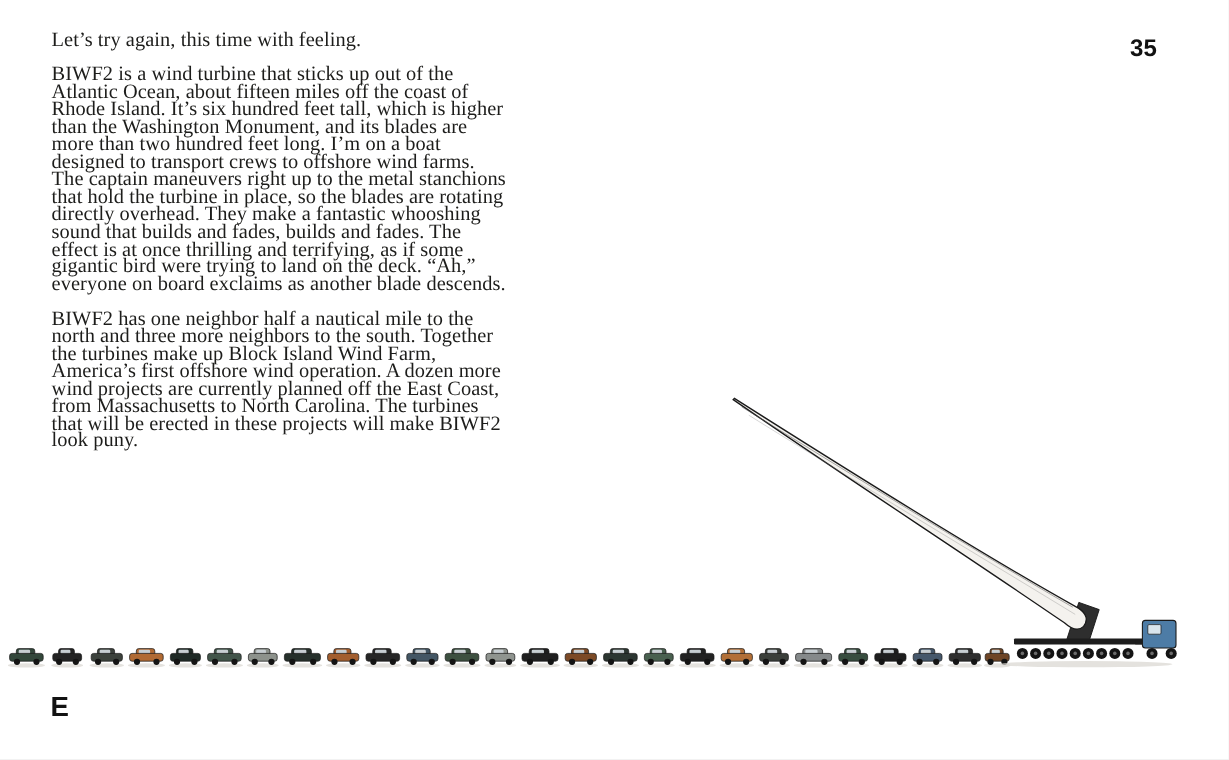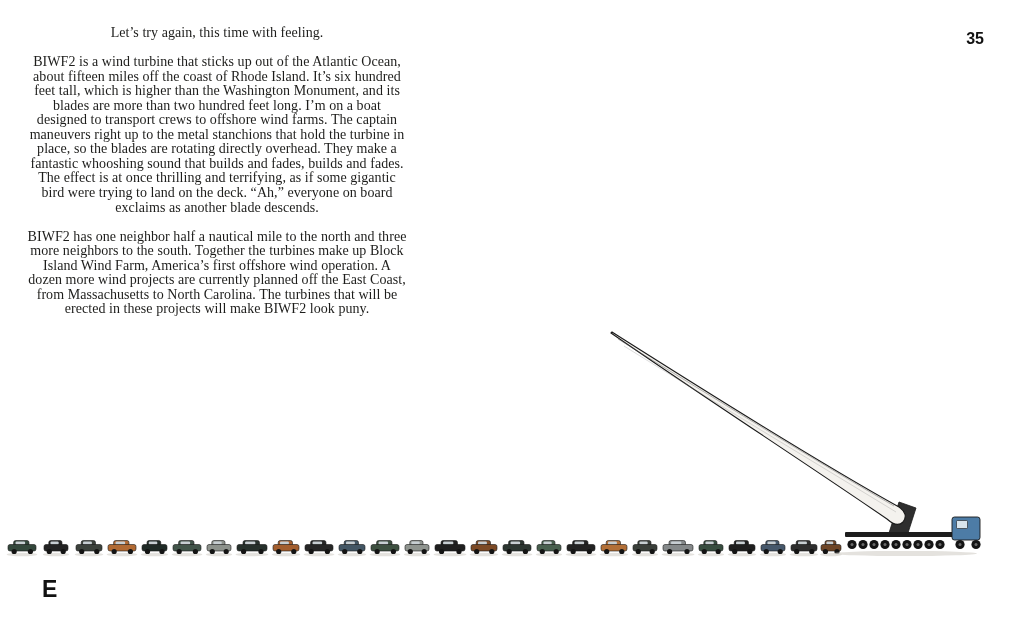--- a/index.html
+++ b/index.html
@@ -1,28 +1,28 @@
 <!DOCTYPE html>
 <html><head>
 <meta charset="utf-8">
 <style>
   html,body{margin:0;padding:0;background:#e9e9e9;}
   .page{
     position:relative;width:1024px;height:633px;background:#ffffff;
     font-family:"Liberation Serif","DejaVu Serif",serif;color:#1d1d1b;overflow:hidden;
   }
   .text-column{
-    position:absolute;left:27px;top:26px;width:380px;
-    font-size:14px;line-height:14.55px;letter-spacing:0.05px;text-align:center;
+    position:absolute;left:43px;top:26px;width:380px;
+    font-size:17px;line-height:14.55px;letter-spacing:0.05px;text-align:left;
   }
   .text-column p{margin:0 0 14.5px 0;}
   .text-column em{font-style:italic;}
   .page-number{
-    position:absolute;top:30px;right:40px;
-    font-family:"Liberation Sans","DejaVu Sans",sans-serif;font-weight:700;font-size:16px;color:#121212;
+    position:absolute;top:30px;right:60px;
+    font-family:"Liberation Sans","DejaVu Sans",sans-serif;font-weight:700;font-size:20px;color:#121212;
   }
   .footer-letter{
     position:absolute;left:42px;top:576px;
     font-family:"Liberation Sans","DejaVu Sans",sans-serif;font-weight:700;font-size:23px;color:#121212;
   }
   svg.illustration{position:absolute;left:0;top:0;width:1024px;height:633px;pointer-events:none;}
 </style>
 </head>
 <body>
 

